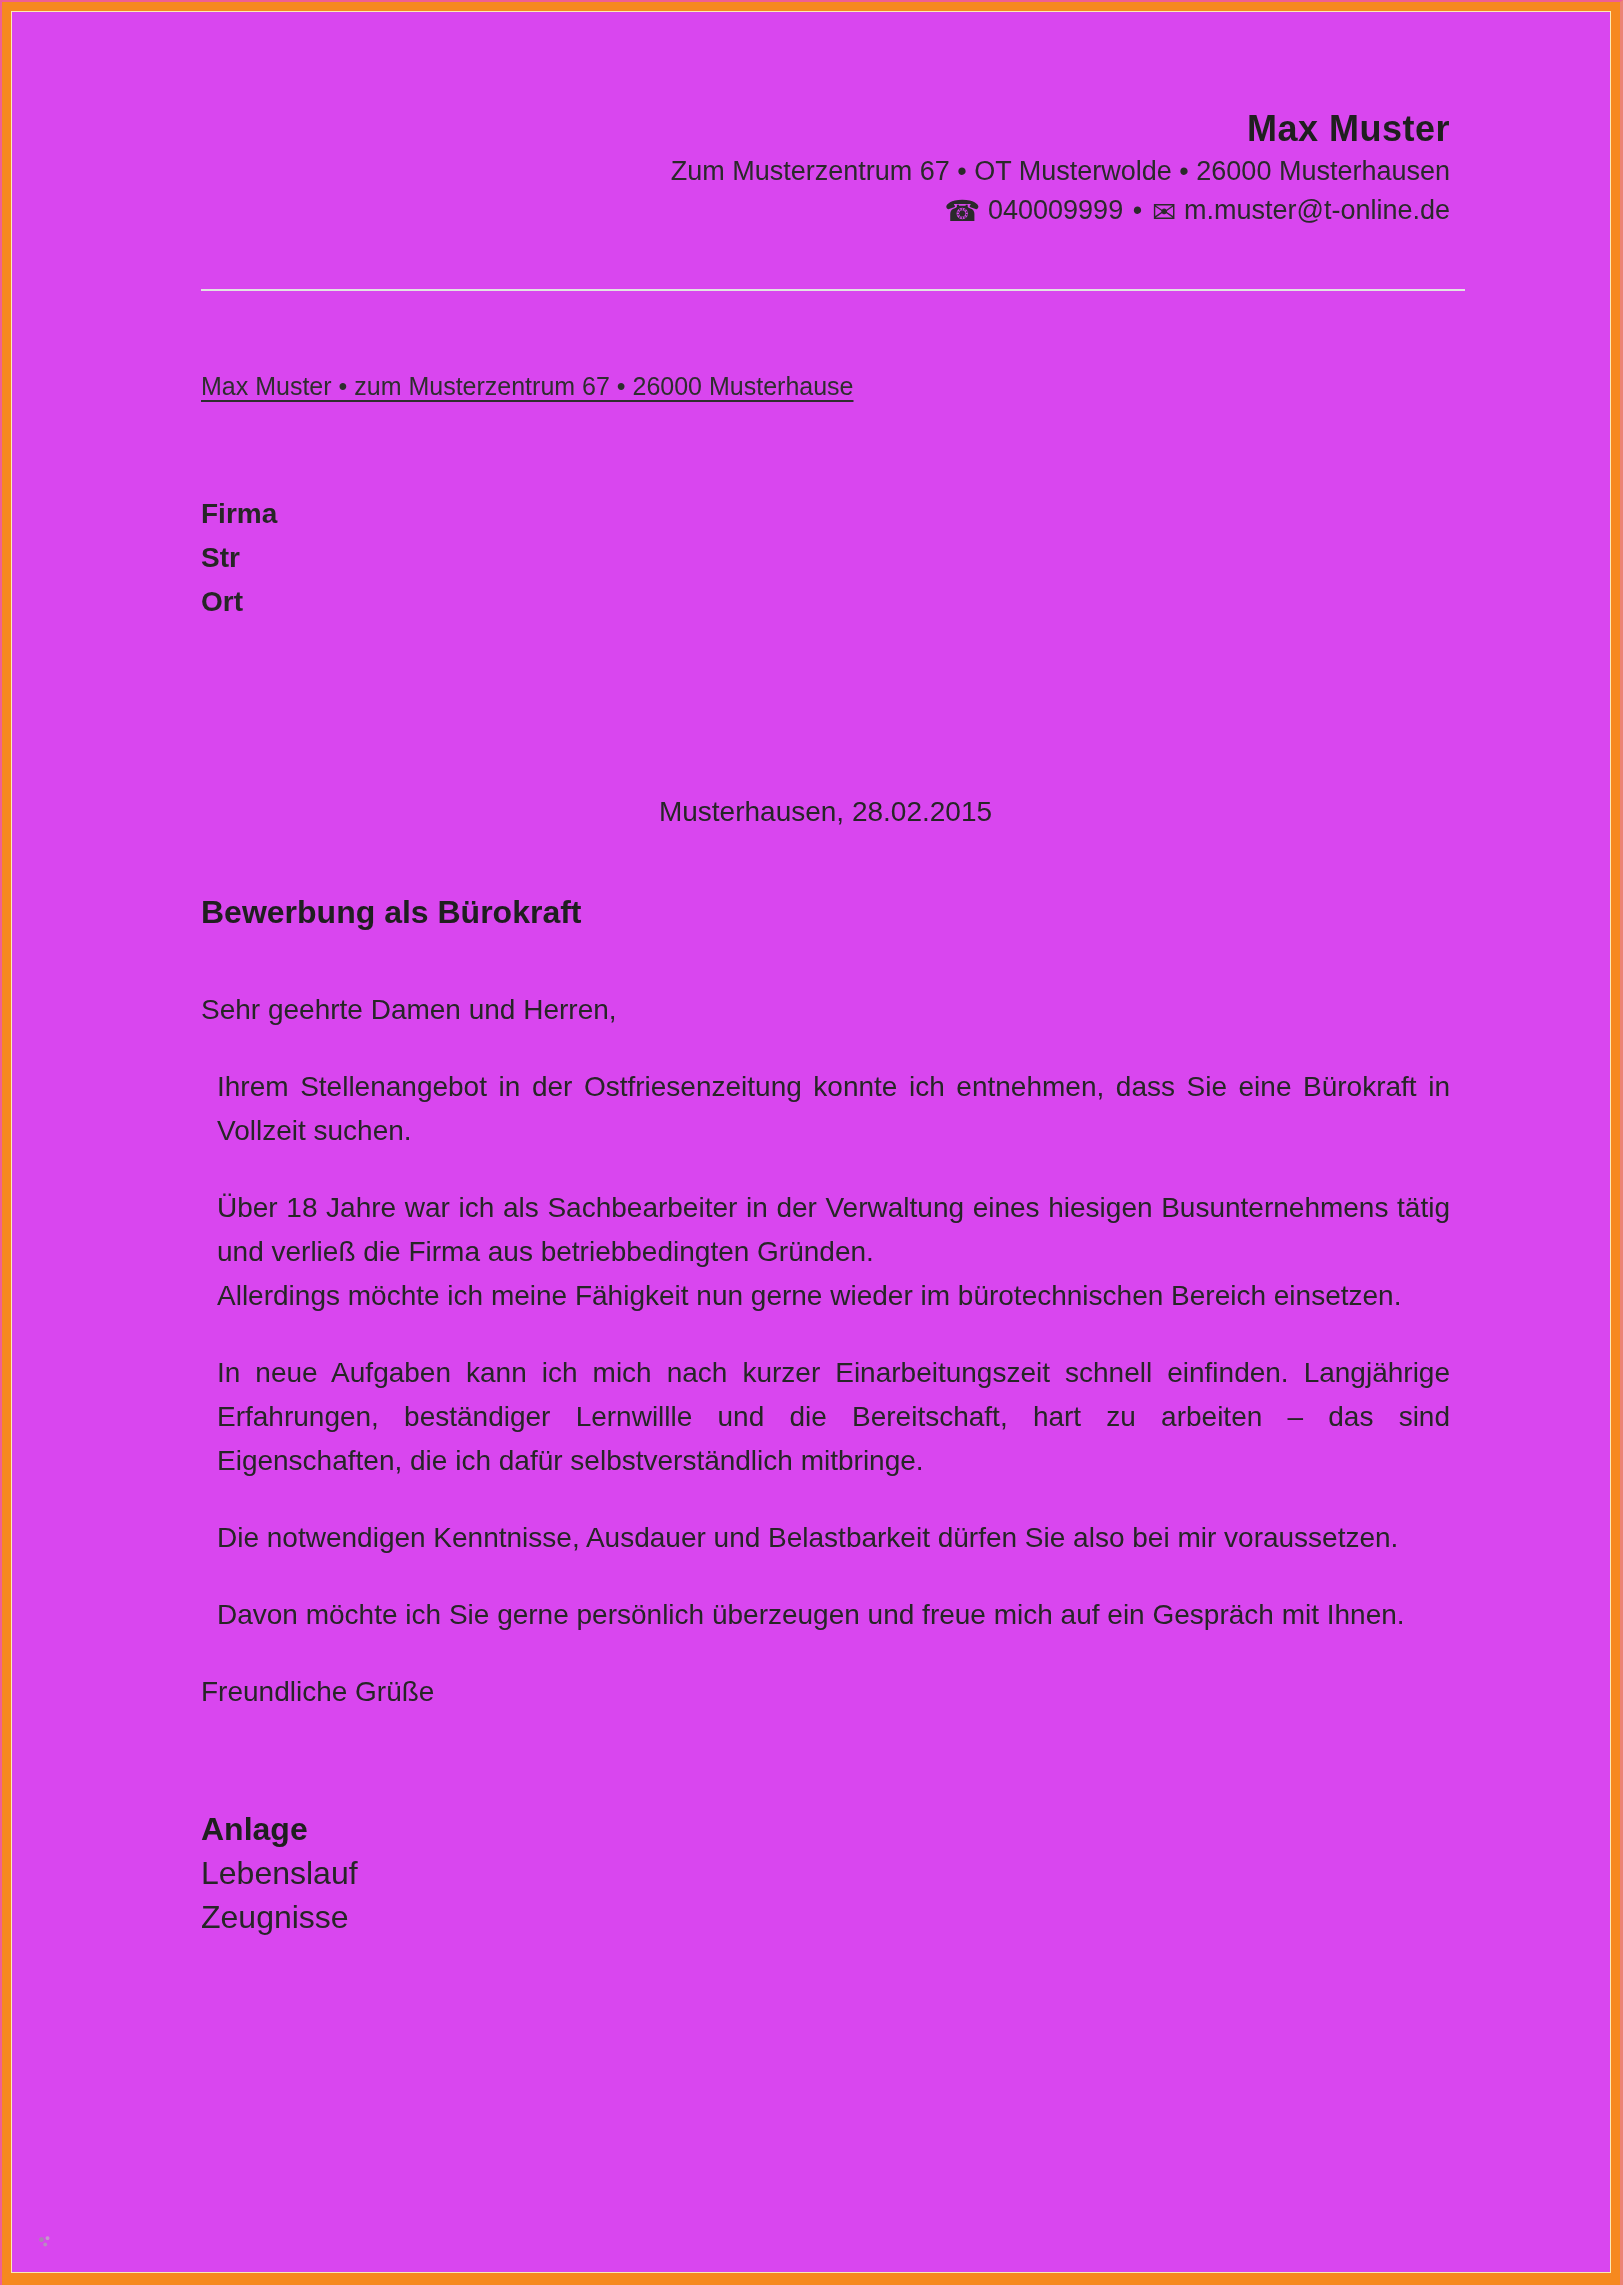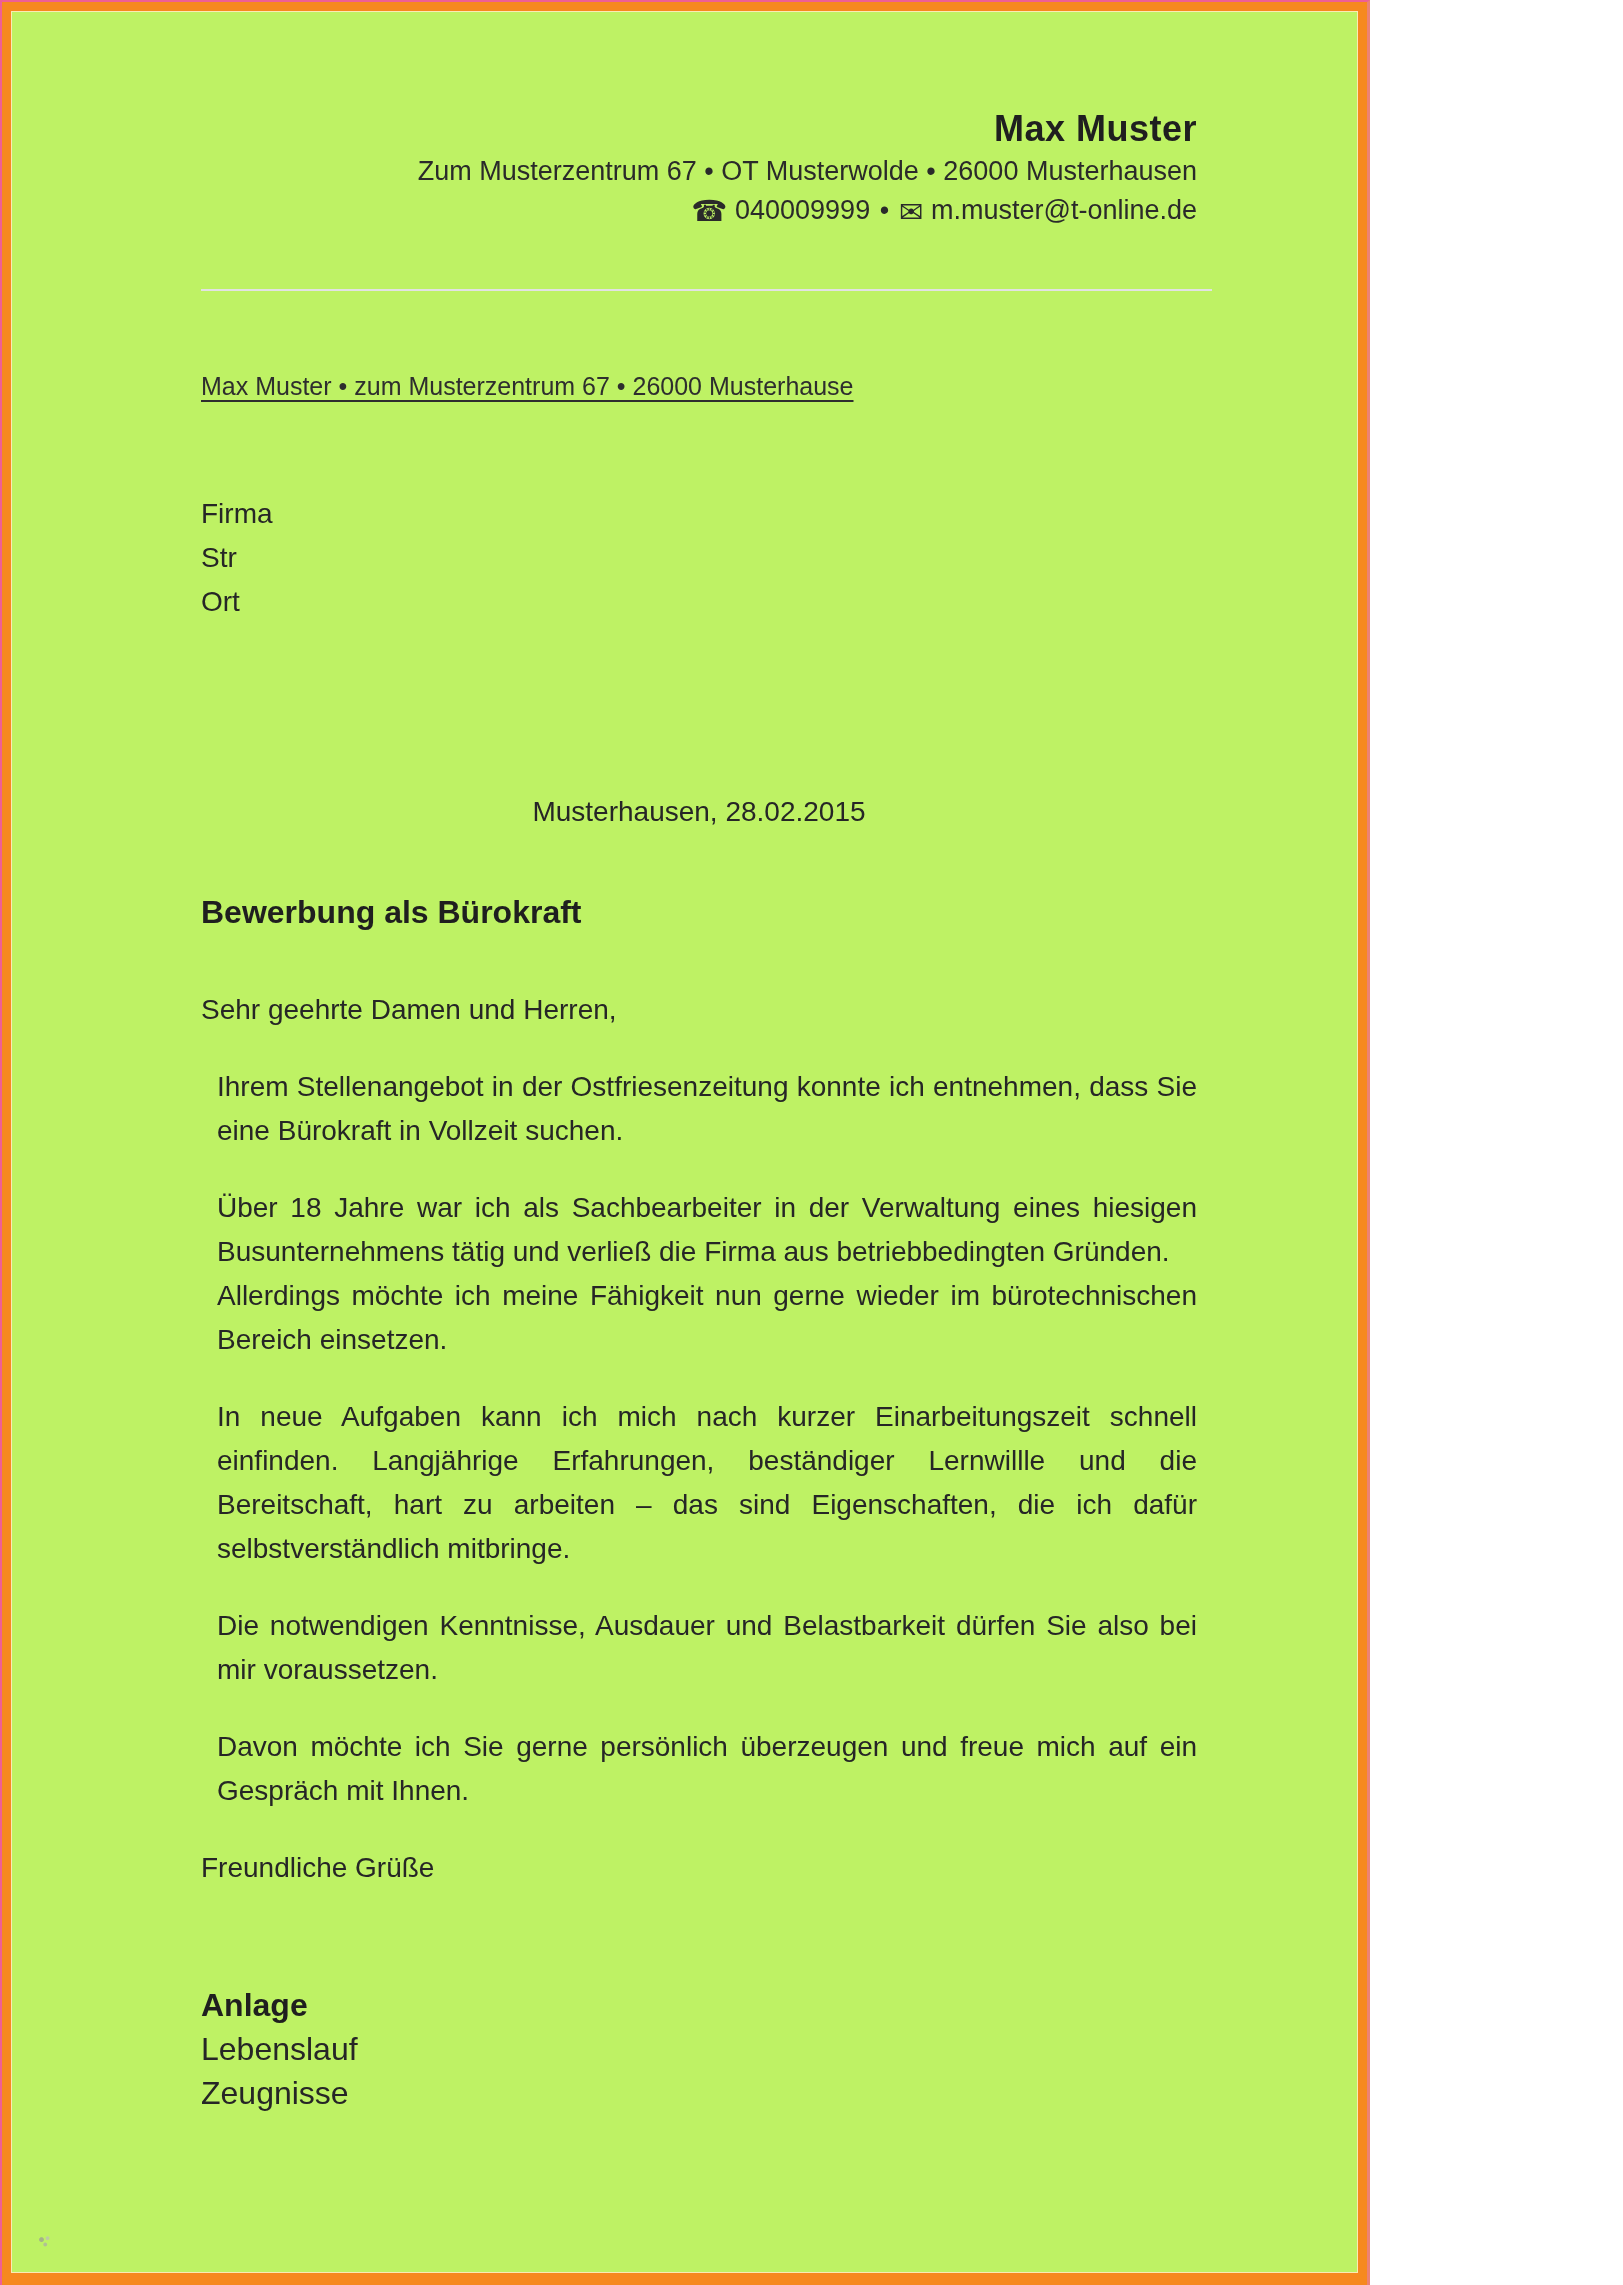--- a/index.html
+++ b/index.html
@@ -1,21 +1,21 @@
 <!DOCTYPE html>
 <html><head>
 <meta charset="utf-8">
 <style>
   html, body { margin: 0; padding: 0; background: #ffffff; }
 
   .page {
     position: relative;
-    width: 1370px;
+    width: 1623px;
     height: 2285px;
-    background: #bef264;
+    background: #d946ef;
     overflow: hidden;
     font-family: "Liberation Sans", sans-serif;
     color: #262626;
   }
 
   
   .frame {
     position: absolute;
     inset: 0;
     box-sizing: border-box;
@@ -79,21 +79,21 @@
     margin-top: 81px;
     font-size: 25px;
     line-height: 1.18;
     color: #2e2e2e;
     text-decoration: underline;
     text-underline-offset: 4.8px;
     display: inline-block;
   }
 
   
-  .recipient { margin-top: 91px; font-size: 28px; line-height: 44px; }
+  .recipient { margin-top: 91px; font-size: 28px; line-height: 44px; font-weight: bold; }
   .date-line { margin-top: 166px; text-align: center; font-size: 28px; line-height: 44px; }
   .subject   { margin-top: 56px; font-size: 32px; line-height: 44px; font-weight: bold; color: #1f1f1f; }
   .salutation{ margin-top: 54px; font-size: 28px; line-height: 44px; }
 
   .para {
     margin: 33px 0 0 16px;
     font-size: 28px;
     line-height: 44px;
     text-align: justify;
   }

